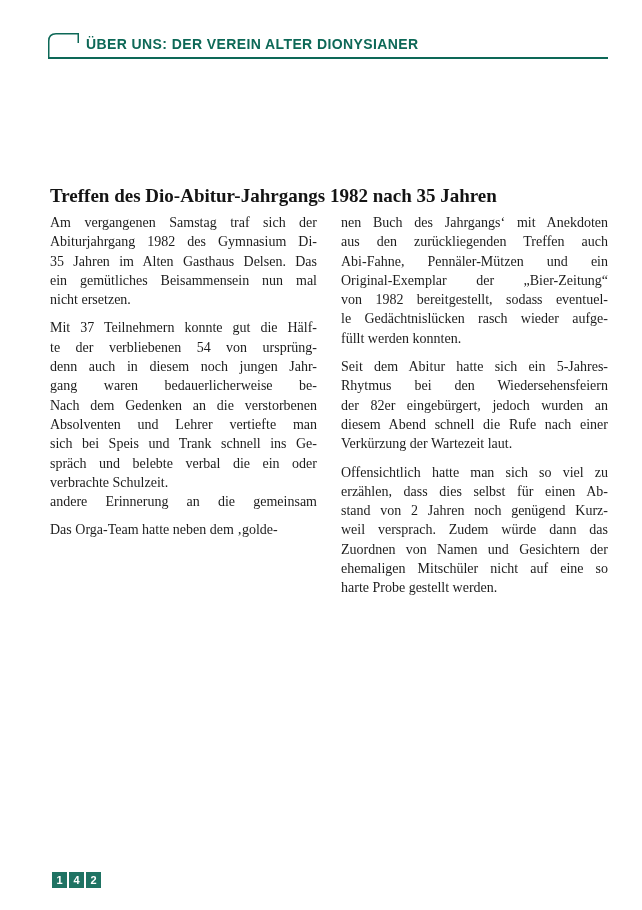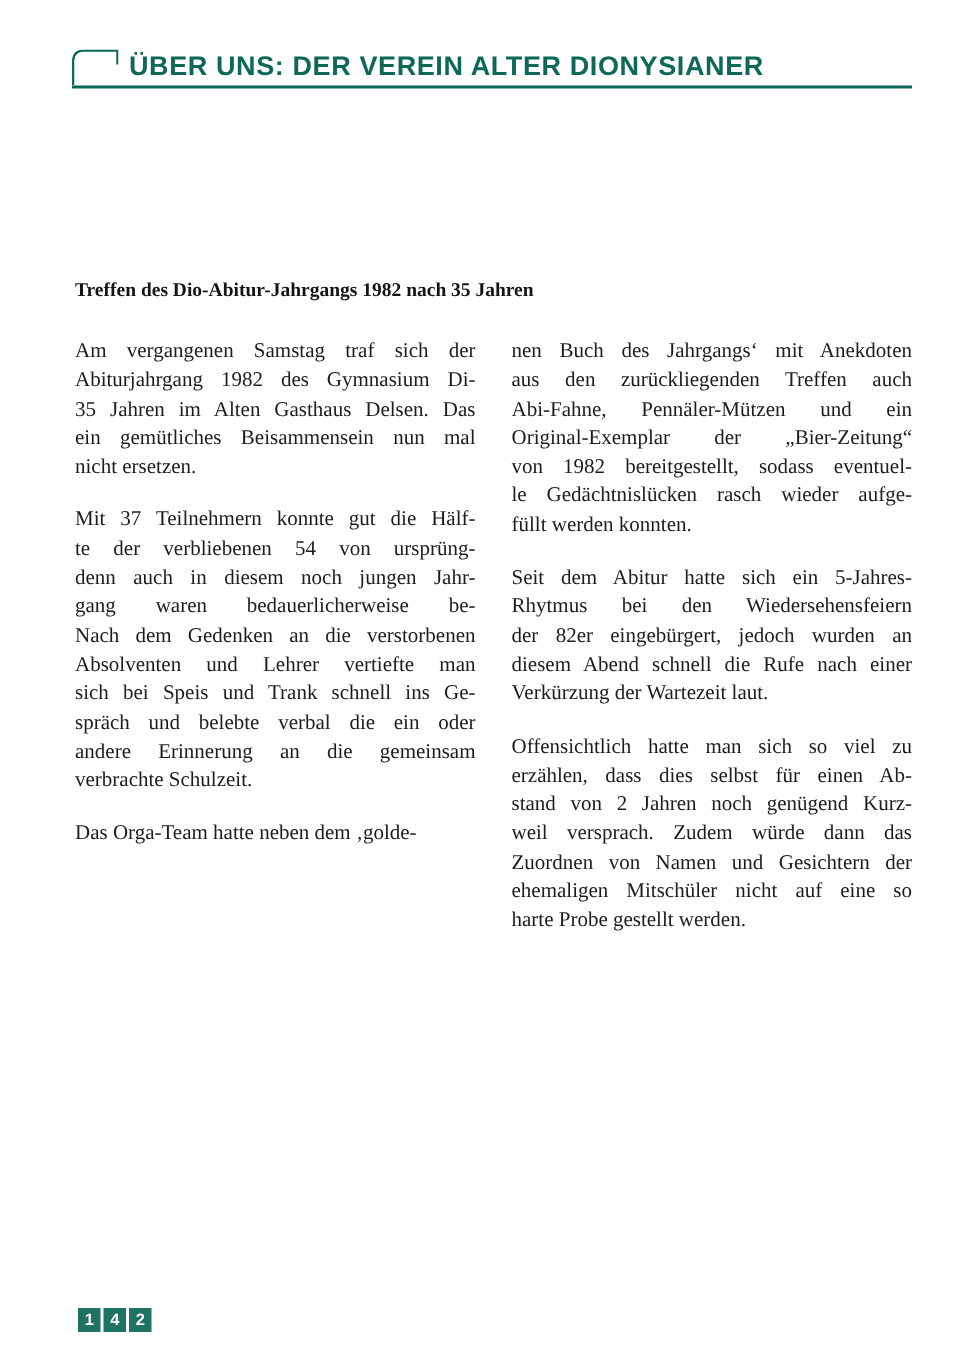--- a/index.html
+++ b/index.html
@@ -28,53 +28,53 @@
   }
   .band .tab {
     position: absolute;
     left: 0;
     top: 1px;
   }
   .band-title {
     margin: 0 0 0 38px;
     font-family: "Liberation Sans", "DejaVu Sans", sans-serif;
     font-weight: bold;
-    font-size: 18px;
+    font-size: 14px;
     line-height: 24px;
     letter-spacing: 0.4px;
     color: var(--green, #0d6857);
     white-space: nowrap;
   }
 
   
   .headline {
     position: absolute;
     left: 50px;
     top: 185px;
     margin: 0;
-    font-size: 13px;
+    font-size: 19px;
     font-weight: bold;
     color: #141414;
     white-space: nowrap;
   }
   .columns {
     position: absolute;
     left: 50px;
     top: 209px;
     width: 558px;
     display: flex;
     column-gap: 24px;
   }
   .col {
     flex: 0 0 267px;
     width: 267px;
     font-size: 14px;
     line-height: 19.3px;
   }
-  .para { margin: 16px 0 9px 0; }
+  .para { margin: 4px 0 9px 0; }
   .para:last-child { margin-bottom: 0; }
   .tl {
     text-align: justify;
     text-align-last: justify;
     white-space: normal;
     overflow: hidden;
     height: 19.3px;
   }
   .tl.last { text-align-last: left; }
 
@@ -124,22 +124,22 @@
         </div>
         <div class="para">
           <div class="tl">Mit 37 Teilnehmern konnte gut die Hälf-</div>
           <div class="tl">te der verbliebenen 54 von ursprüng-</div>
           <div class="tl">denn auch in diesem noch jungen Jahr-</div>
           <div class="tl">gang waren bedauerlicherweise be-</div>
           <div class="tl">Nach dem Gedenken an die verstorbenen</div>
           <div class="tl">Absolventen und Lehrer vertiefte man</div>
           <div class="tl">sich bei Speis und Trank schnell ins Ge-</div>
           <div class="tl">spräch und belebte verbal die ein oder</div>
+          <div class="tl last">verbrachte Schulzeit.</div>
           <div class="tl">andere Erinnerung an die gemeinsam</div>
-          <div class="tl last">verbrachte Schulzeit.</div>
         </div>
         <div class="para">
           <div class="tl last">Das Orga-Team hatte neben dem ‚golde-</div>
         </div>
       </div>
     <div class="col" id="col-right">
         <div class="para">
           <div class="tl">nen Buch des Jahrgangs‘ mit Anekdoten</div>
           <div class="tl">aus den zurückliegenden Treffen auch</div>
           <div class="tl">Abi-Fahne, Pennäler-Mützen und ein</div>

